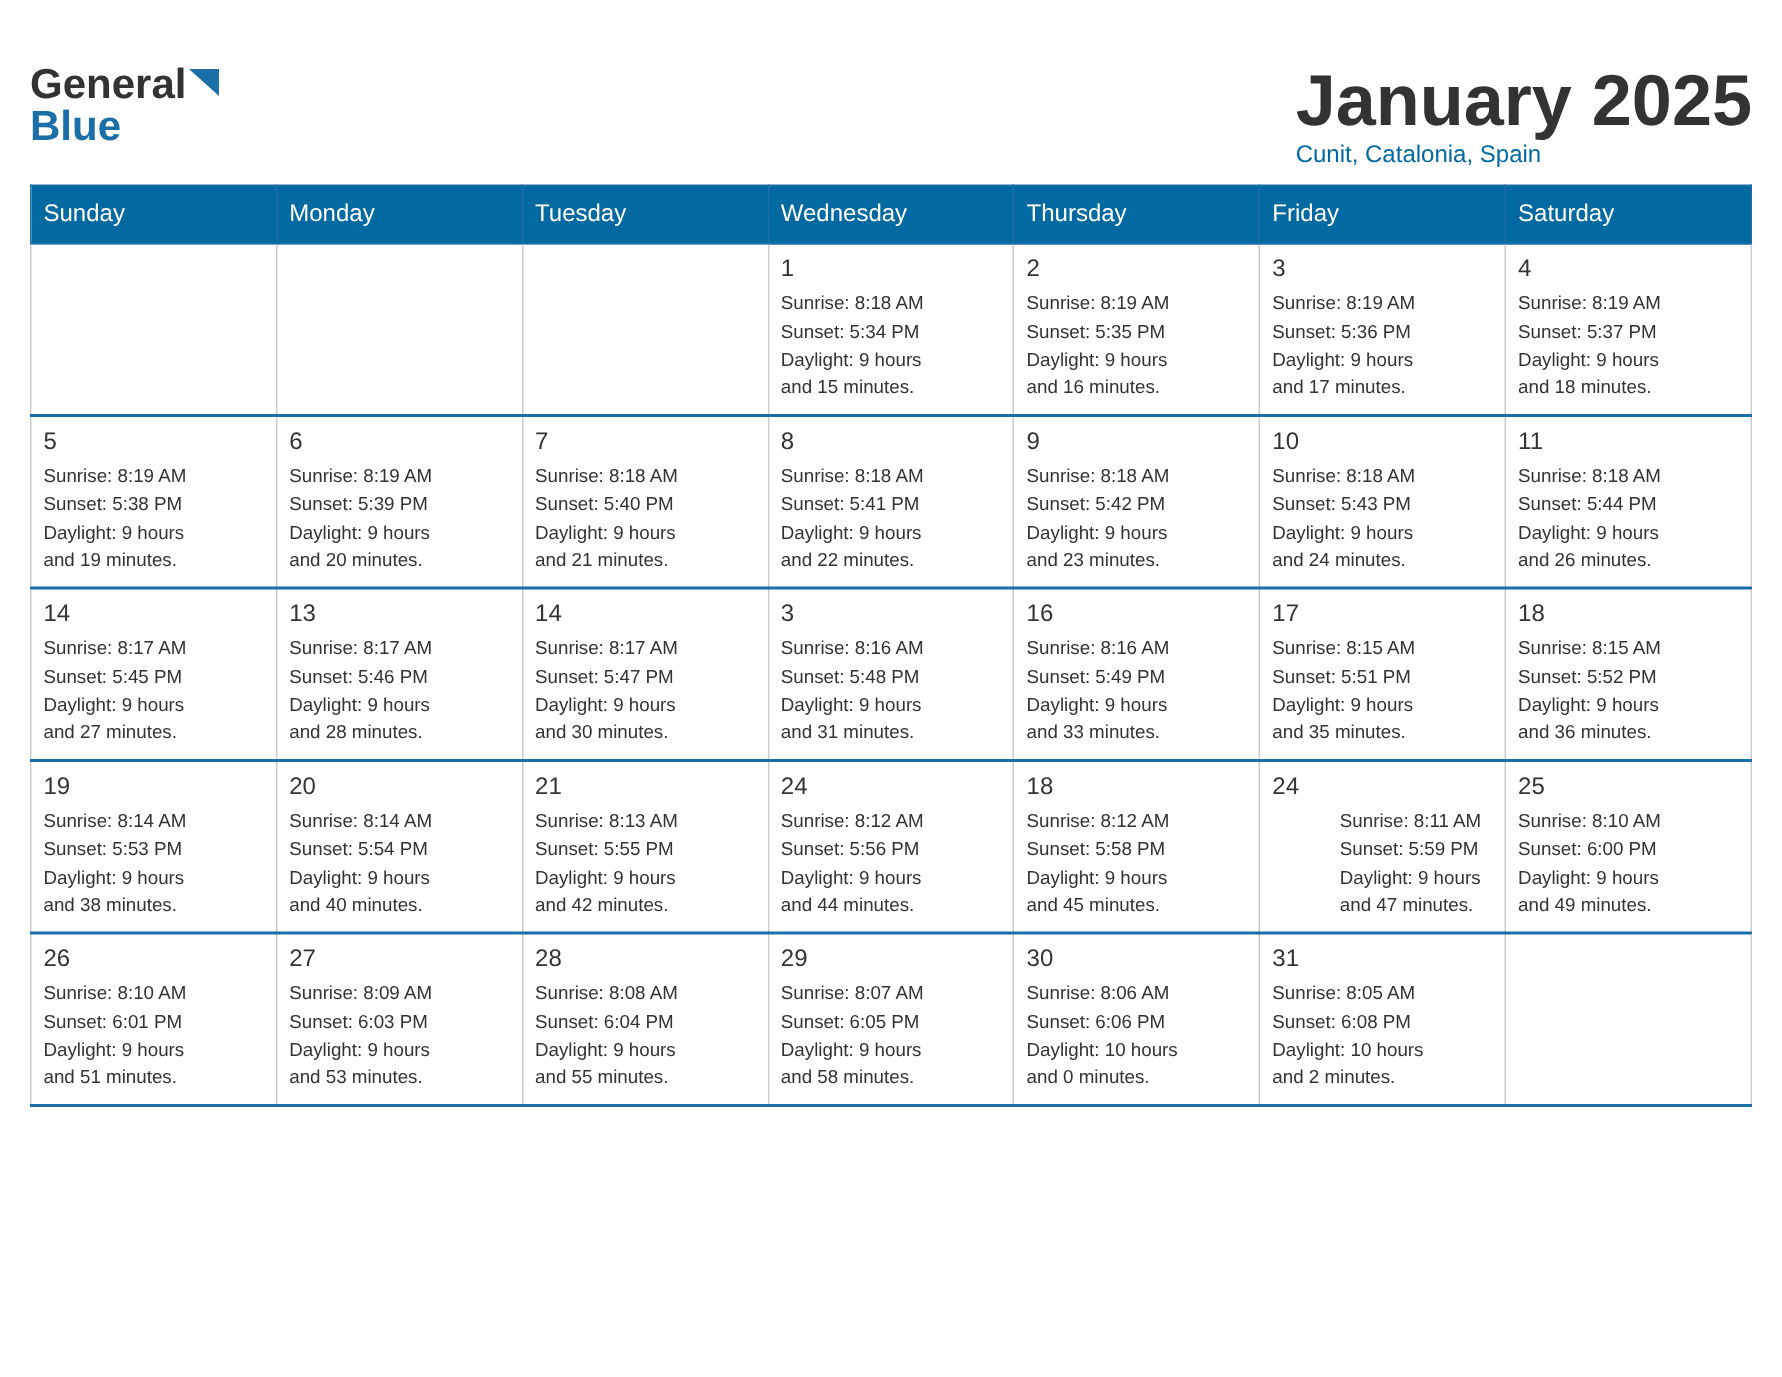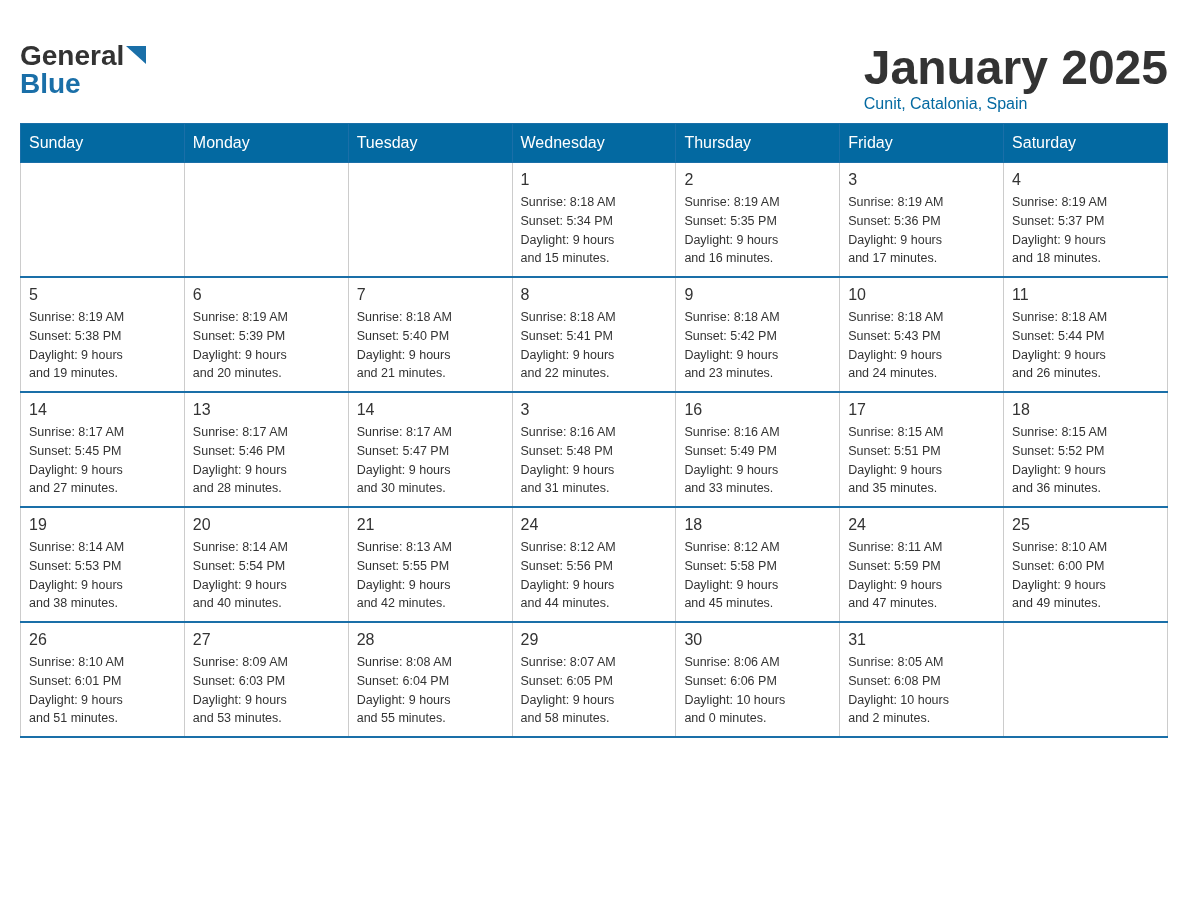--- a/index.html
+++ b/index.html
@@ -298,21 +298,21 @@
         </td>
         <td>
           <span class="day-number">18</span>
           <div class="day-info" style="white-space: pre-line;">Sunrise: 8:12 AM
 Sunset: 5:58 PM
 Daylight: 9 hours
 and 45 minutes.</div>
         </td>
         <td>
           <span class="day-number">24</span>
-          <div class="day-info" style="white-space: pre-line;">Sunrise: 8:11 AM
+          <div class="day-info" style="white-space: pre-line; margin-left: 45px;">Sunrise: 8:11 AM
 Sunset: 5:59 PM
 Daylight: 9 hours
 and 47 minutes.</div>
         </td>
         <td>
           <span class="day-number">25</span>
           <div class="day-info" style="white-space: pre-line;">Sunrise: 8:10 AM
 Sunset: 6:00 PM
 Daylight: 9 hours
 and 49 minutes.</div>

